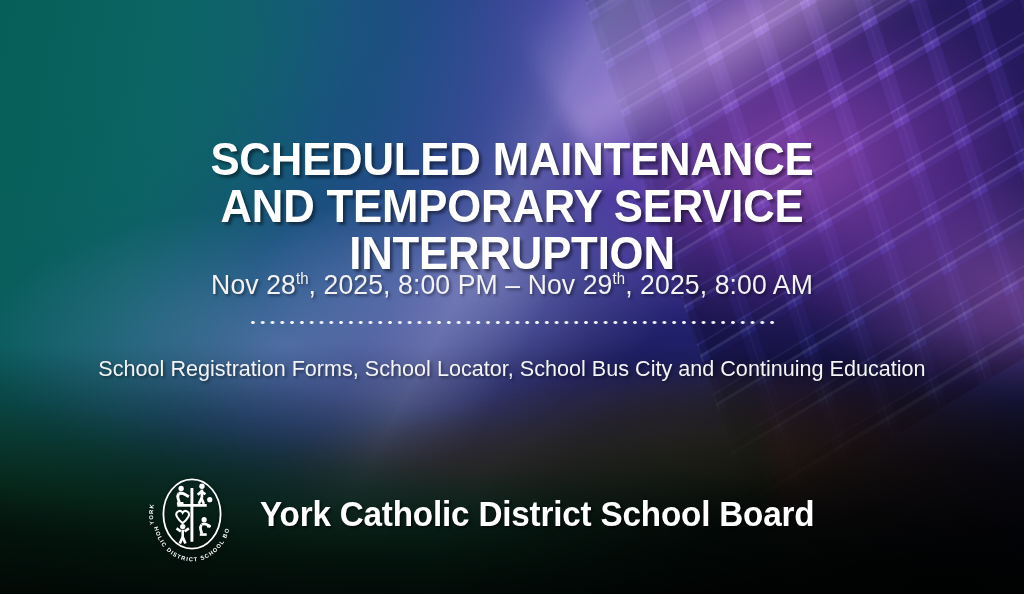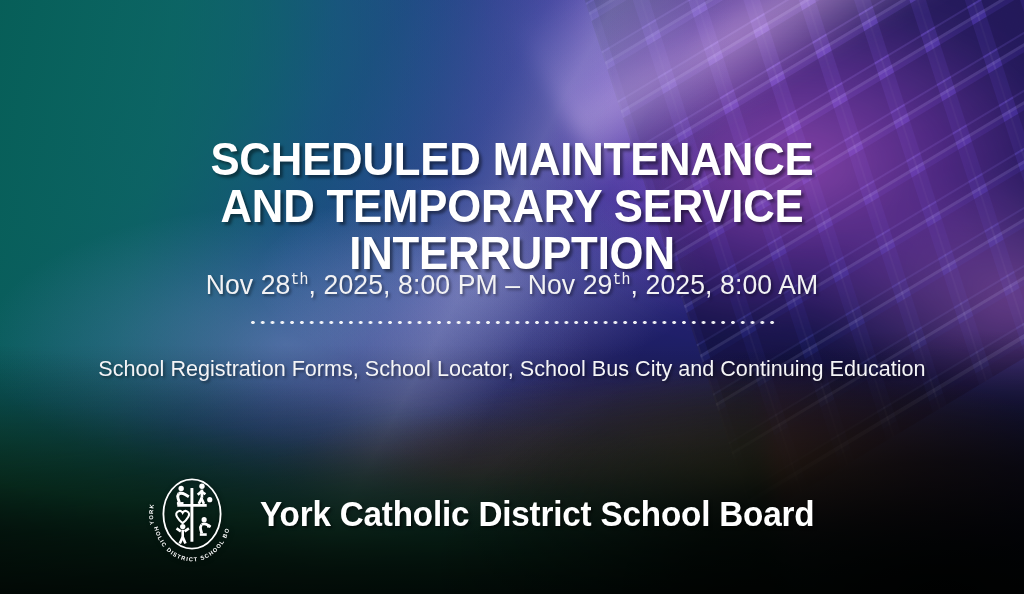--- a/index.html
+++ b/index.html
@@ -202,21 +202,20 @@
     font-weight: 400;
     letter-spacing: 0.1px;
     transform: scaleX(0.95);
     text-shadow: 2px 2px 3px rgba(0,0,0,0.40);
     white-space: nowrap;
   }
   .dateline sup {
     font-size: 0.56em;
     vertical-align: super;
     line-height: 0;
-    font-family: Liberation Mono, monospace;
   }
 
   .divider {
     position: absolute;
     top: 320px;
     left: 248px;
     width: 532px;
     height: 5px;
     background-image: radial-gradient(circle, rgba(255,255,255,0.92) 0 1.6px, rgba(255,255,255,0) 1.9px);
     background-size: 9.8px 5px;

